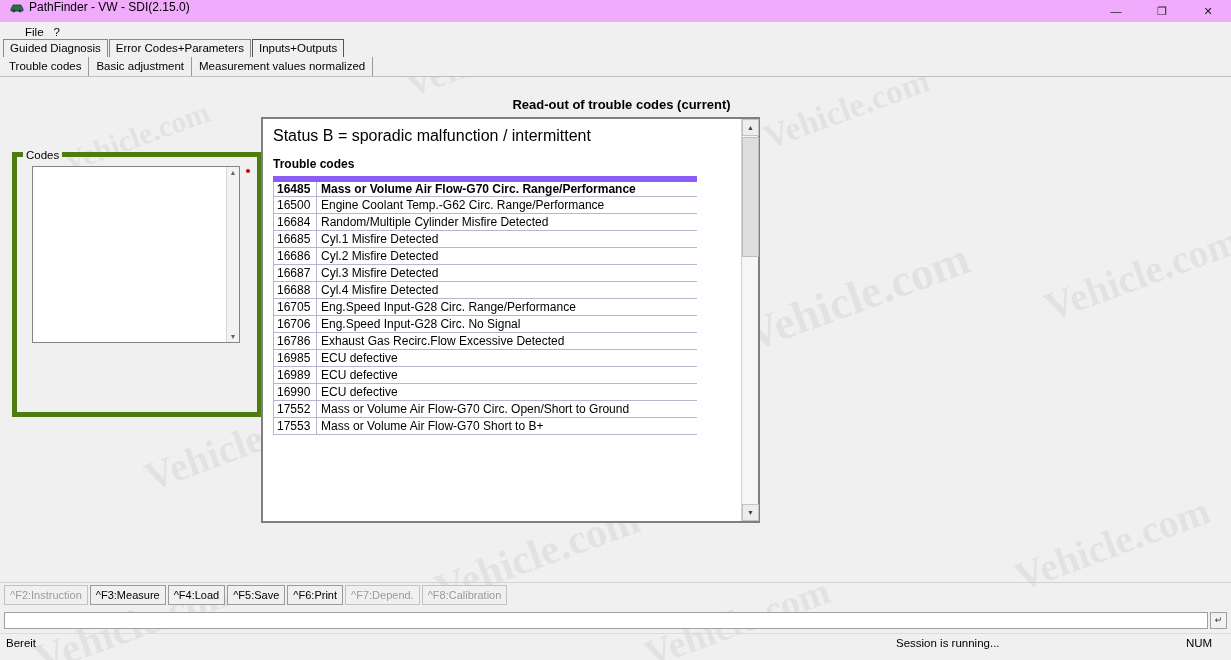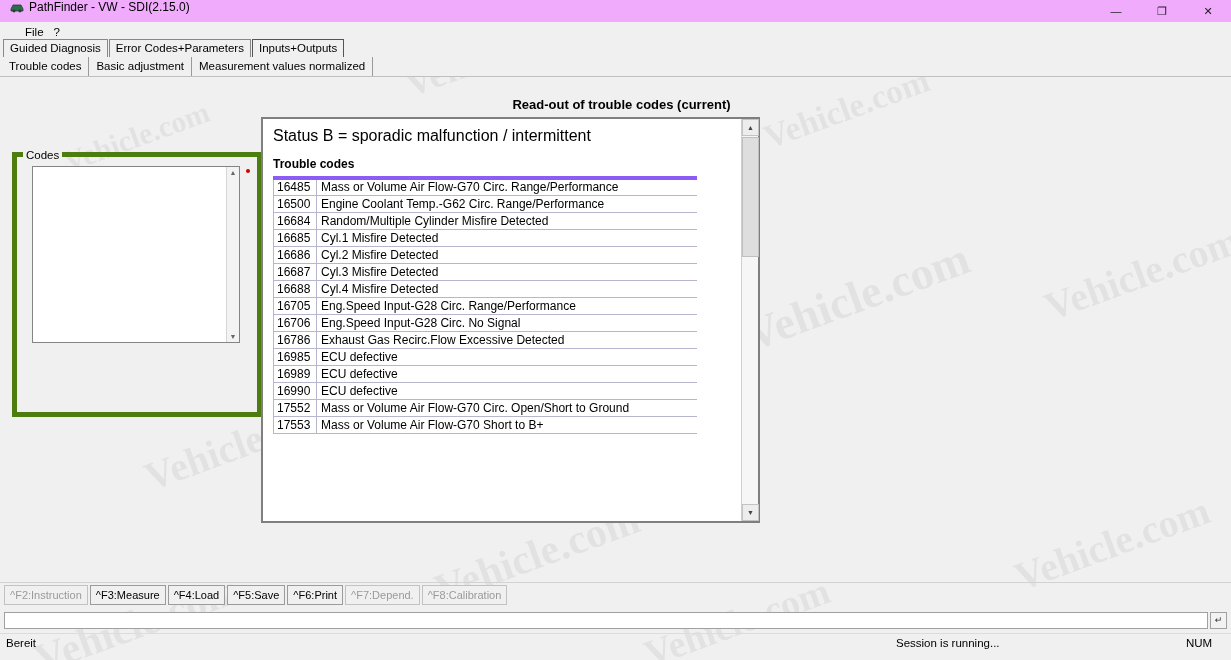--- a/index.html
+++ b/index.html
@@ -250,21 +250,22 @@
   .tc-table td.code {
     width: 39px;
     border-right: 1px solid #b6b6cf;
     padding-left: 3px;
     white-space: nowrap;
   }
   .tc-table td.desc {
     padding-left: 4px;
   }
   .tc-table tr:first-child td {
-    border-top: 4px solid #8b5cf6;
+    border-top: 6px solid #8b5cf6;
+    font-weight: bold;
   }
   .tc-table td.code {
     border-left: 1px solid #b6b6cf;
   }
 
   
   .tc-scrollbar {
     position: absolute;
     right: 0; top: 0;
     width: 17px;

